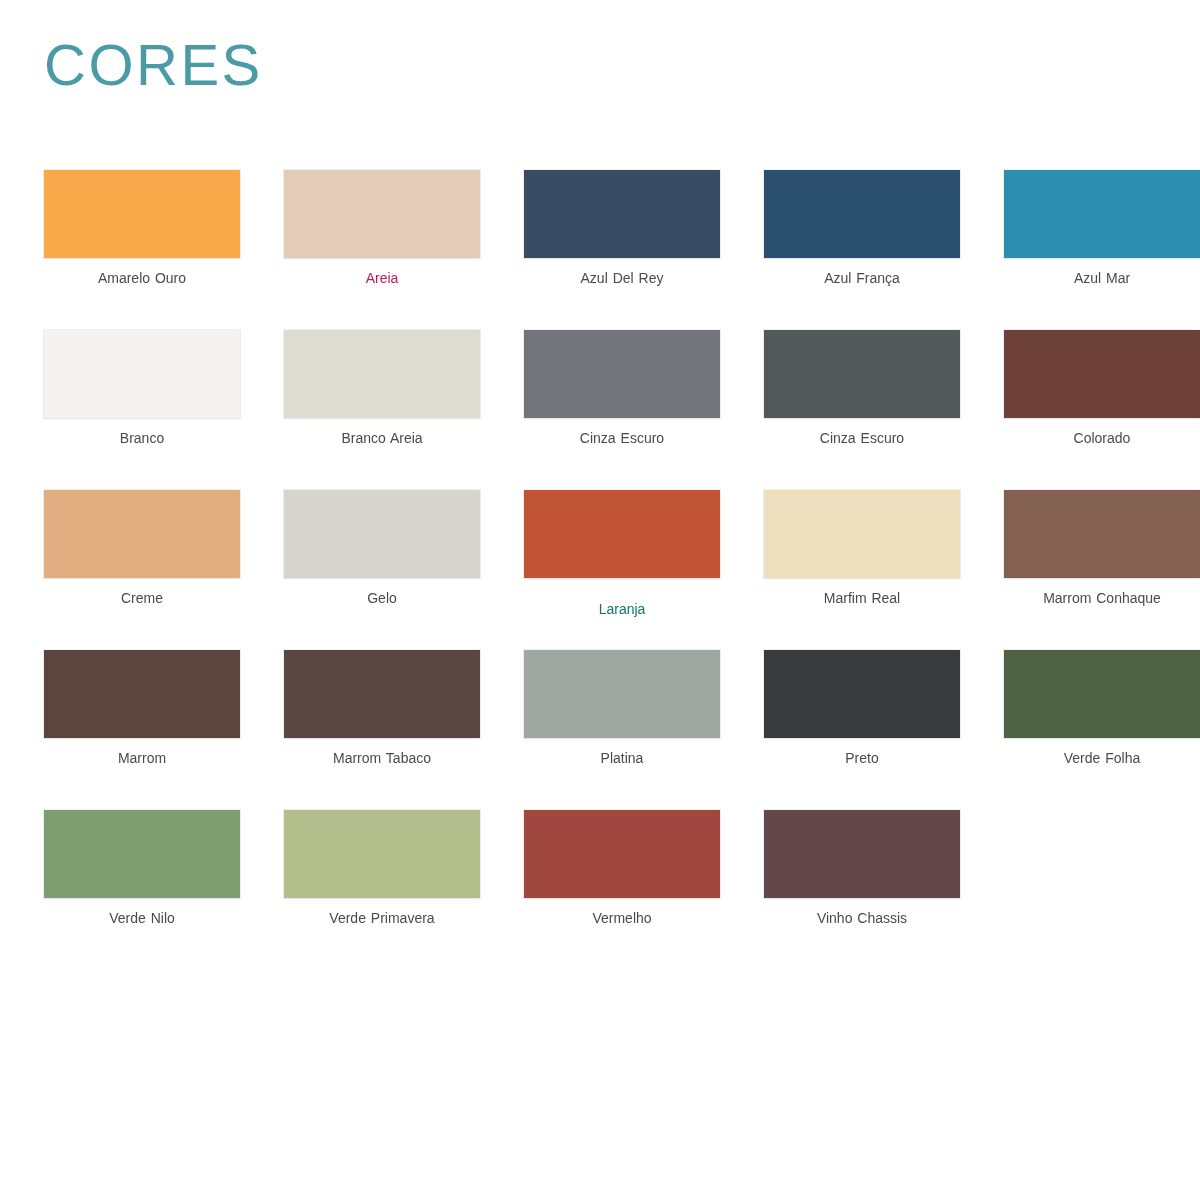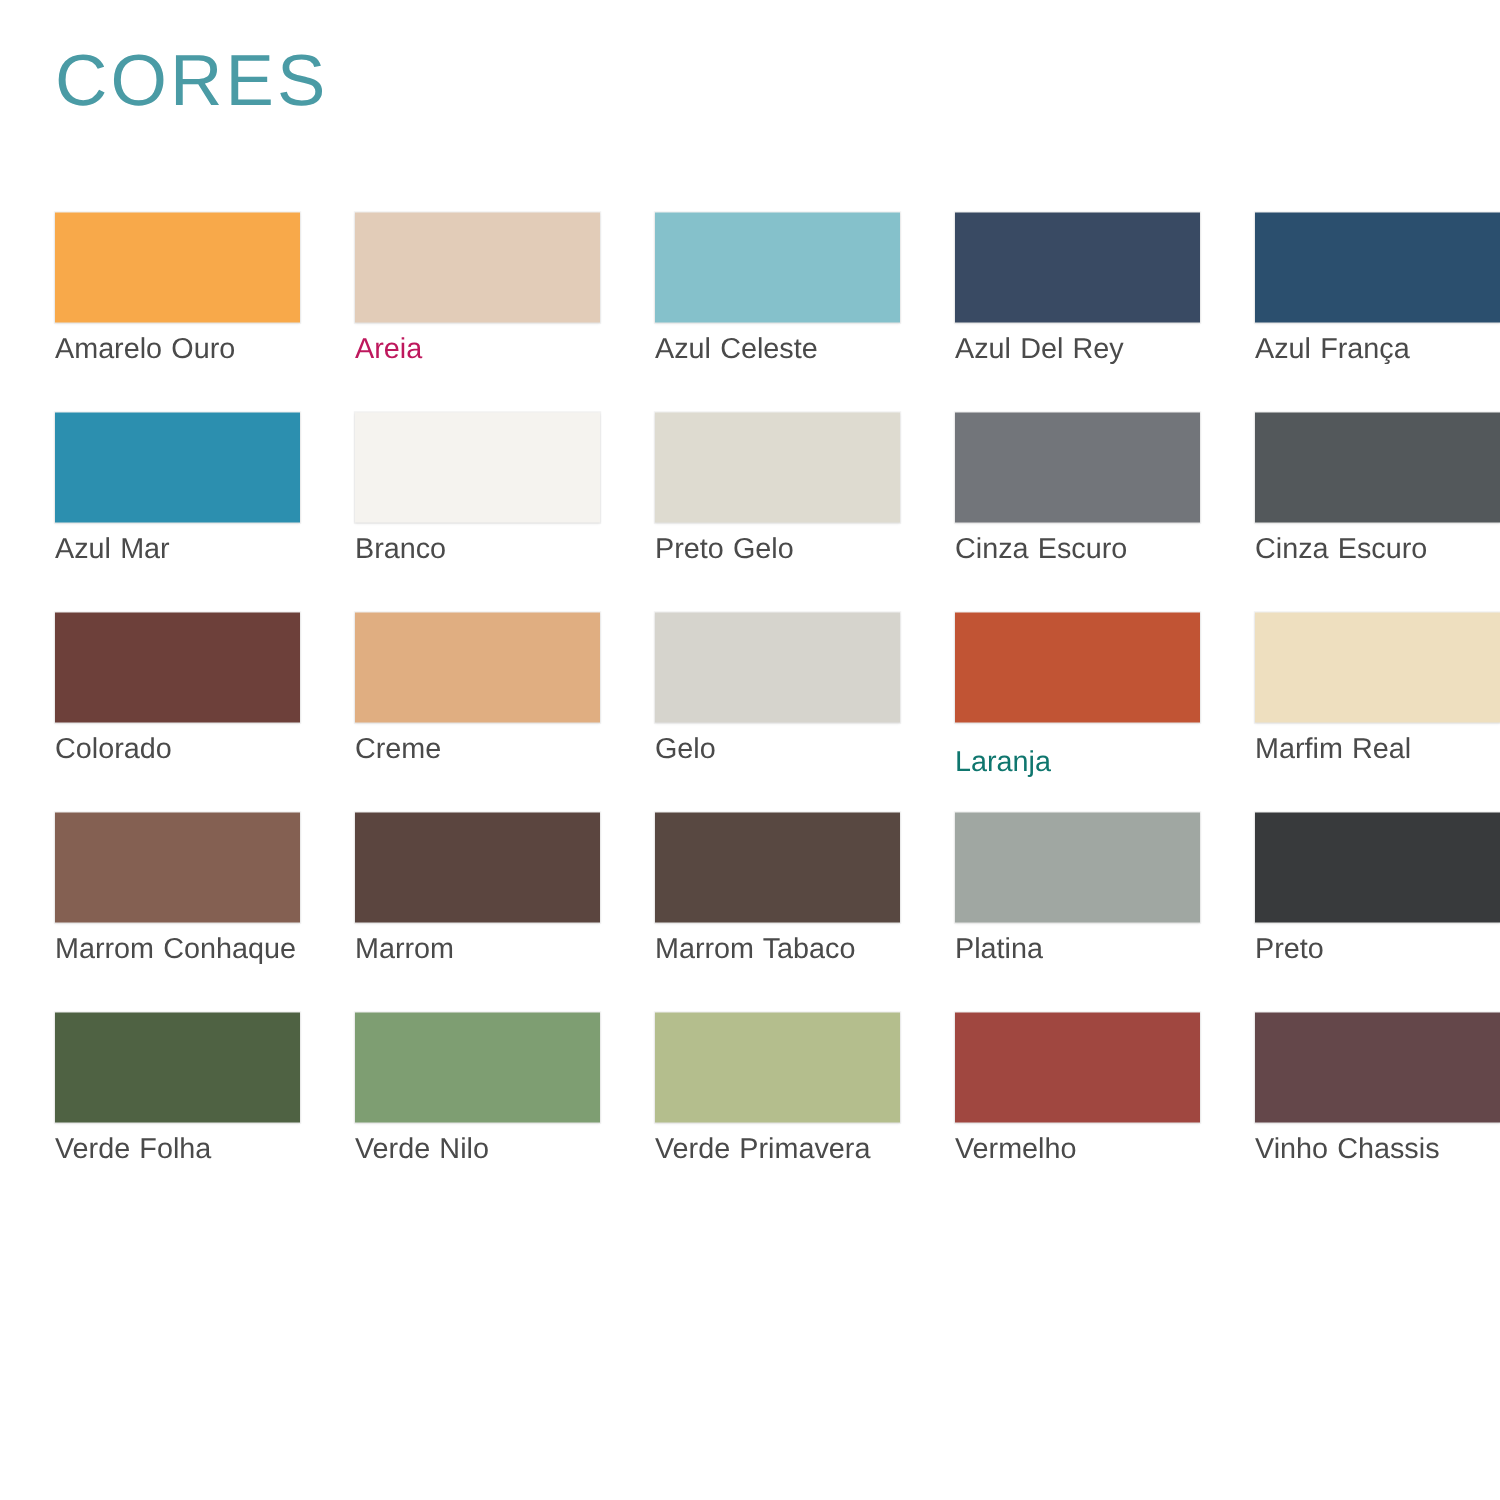--- a/index.html
+++ b/index.html
@@ -59,23 +59,23 @@
   .swatch-chip {
     width: 196px;
     height: 88px;
     box-sizing: border-box;
     box-shadow: 0 0 0 1px rgba(0,0,0,0.055),
                 0 1px 2px rgba(0,0,0,0.07);
   }
 
   .swatch-label {
     margin-top: 7px;
-    text-align: left;
+    text-align: center;
     font-family: "Liberation Sans", sans-serif;
-    font-size: 23px;
+    font-size: 14px;
     line-height: 26px;
     color: #4a4a4a;
     word-spacing: 1px;
   }
 </style>
 </head>
 <body>
 
 <div id="page" style="background: rgb(255, 255, 255);">
 
@@ -84,42 +84,38 @@
   <div class="palette-grid">
       <div class="swatch-cell">
         <div class="swatch-chip" style="background: rgb(248, 169, 74);"></div>
         <div class="swatch-label" style="color: rgb(74, 74, 74);">Amarelo Ouro</div>
       </div>
       <div class="swatch-cell">
         <div class="swatch-chip" style="background: rgb(226, 204, 184);"></div>
         <div class="swatch-label" style="color: #be185d;">Areia</div>
       </div>
       <div class="swatch-cell">
-        <div class="swatch-chip" style="background: rgb(133, 193, 203);"></div>
-        <div class="swatch-label" style="color: rgb(74, 74, 74);">Azul Celeste</div>
-      </div>
-      <div class="swatch-cell">
         <div class="swatch-chip" style="background: rgb(57, 74, 99);"></div>
         <div class="swatch-label" style="color: rgb(74, 74, 74);">Azul Del Rey</div>
       </div>
       <div class="swatch-cell">
         <div class="swatch-chip" style="background: rgb(43, 79, 110);"></div>
         <div class="swatch-label" style="color: rgb(74, 74, 74);">Azul França</div>
       </div>
       <div class="swatch-cell">
         <div class="swatch-chip" style="background: rgb(44, 143, 175);"></div>
         <div class="swatch-label" style="color: rgb(74, 74, 74);">Azul Mar</div>
       </div>
       <div class="swatch-cell">
         <div class="swatch-chip" style="background: rgb(245, 243, 239);"></div>
         <div class="swatch-label" style="color: rgb(74, 74, 74);">Branco</div>
       </div>
       <div class="swatch-cell">
         <div class="swatch-chip" style="background: rgb(222, 219, 208);"></div>
-        <div class="swatch-label" style="color: rgb(74, 74, 74);">Preto Gelo</div>
+        <div class="swatch-label" style="color: rgb(74, 74, 74);">Branco Areia</div>
       </div>
       <div class="swatch-cell">
         <div class="swatch-chip" style="background: rgb(114, 117, 122);"></div>
         <div class="swatch-label" style="color: rgb(74, 74, 74);">Cinza Escuro</div>
       </div>
       <div class="swatch-cell">
         <div class="swatch-chip" style="background: rgb(83, 88, 91);"></div>
         <div class="swatch-label" style="color: rgb(74, 74, 74);">Cinza Escuro</div>
       </div>
       <div class="swatch-cell">

